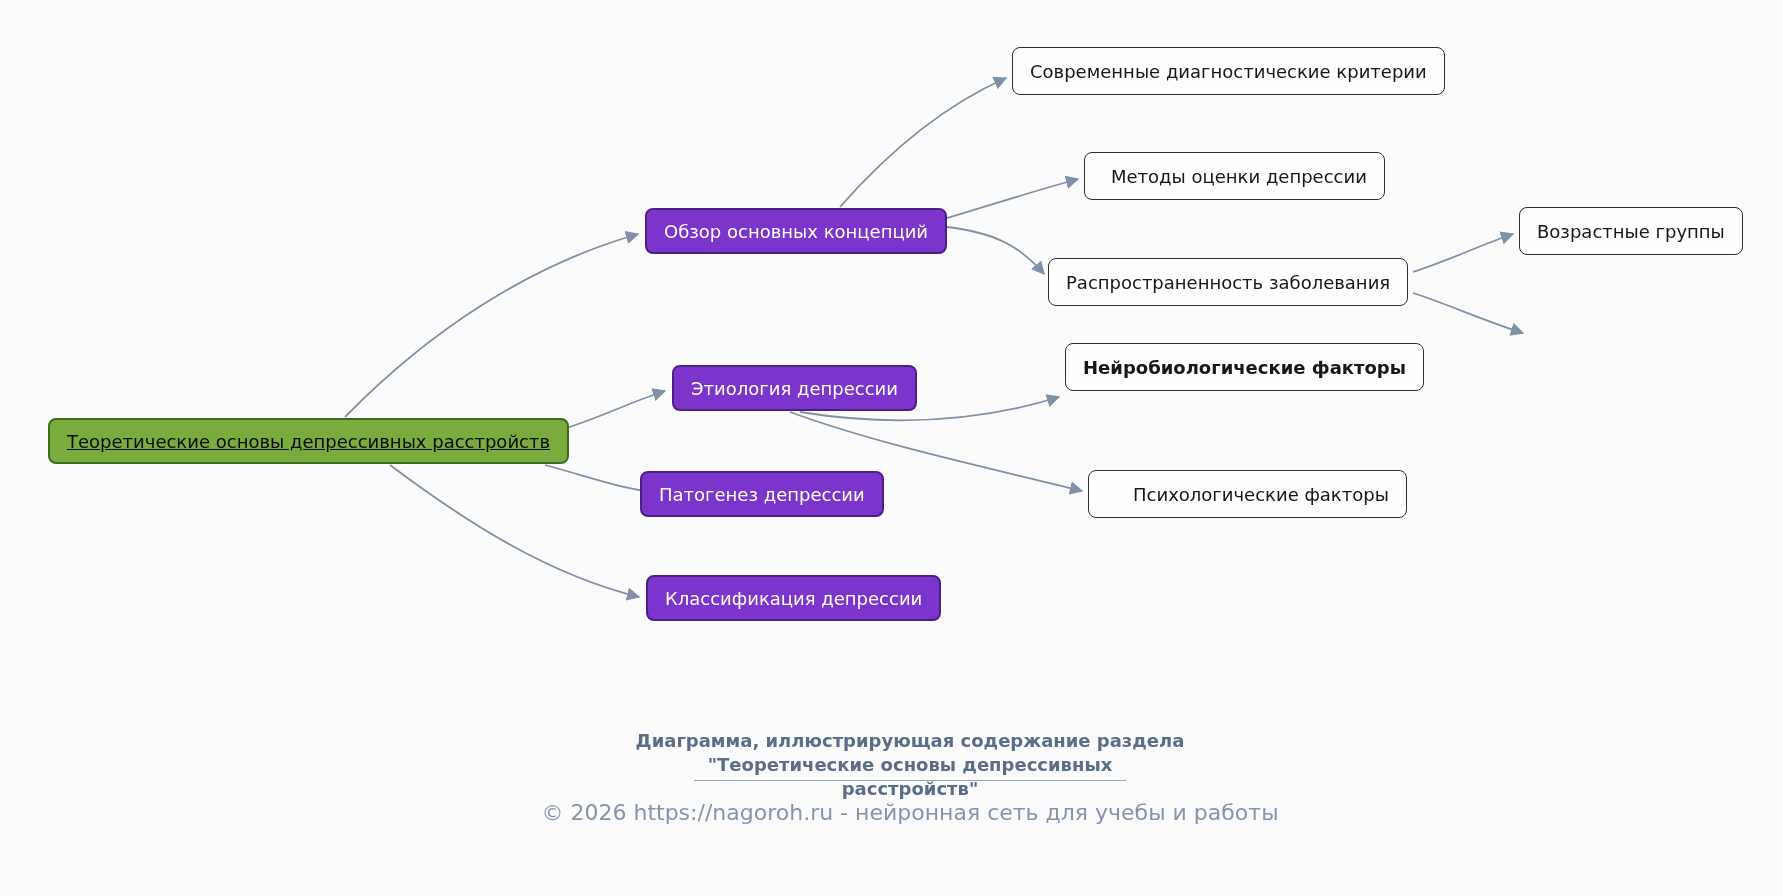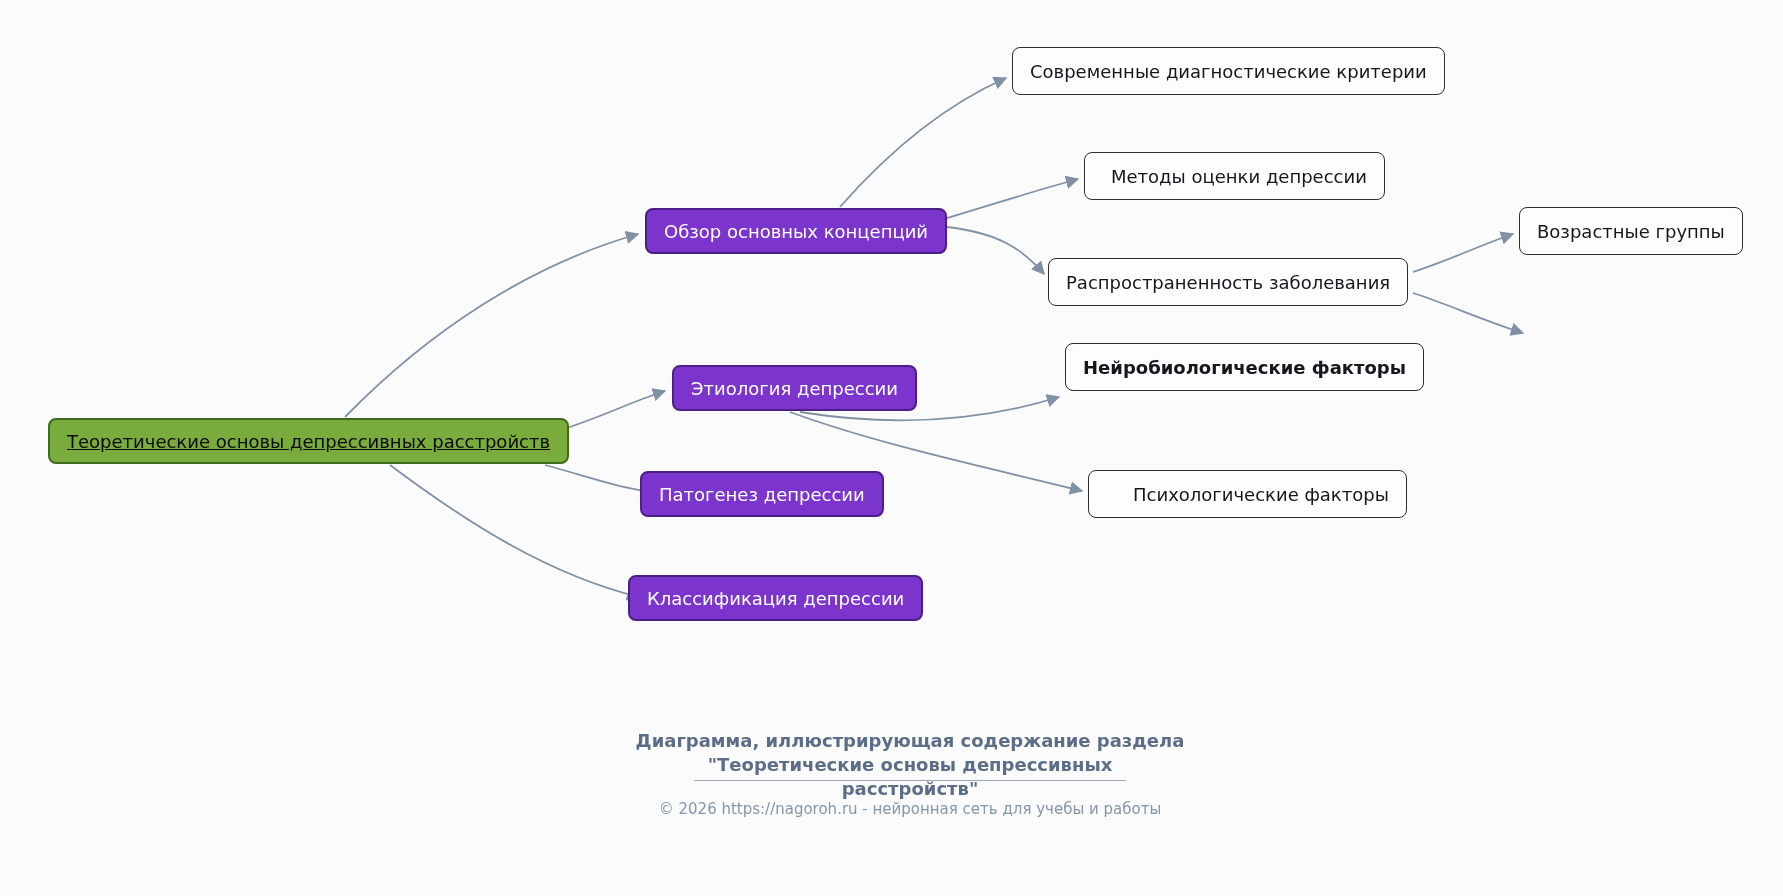--- a/index.html
+++ b/index.html
@@ -83,21 +83,21 @@
     border-top: 1px solid var(--divider-color, #9AA7B5);
   }
   #footer {
     position: absolute;
     z-index: 2;
     left: 510px;
     top: 800px;
     width: 800px;
     text-align: center;
     color: var(--footer-color, #8496AB);
-    font-size: 15px;
+    font-size: 22px;
   }
 </style>
 </head>
 <body>
 
 <div id="canvas">
 
   <svg id="edges" viewBox="0 0 1783 896" xmlns="http://www.w3.org/2000/svg">
     <defs>
       <marker id="arrow" viewBox="0 0 10 10" refX="9" refY="5" markerWidth="7.5" markerHeight="7.5" orient="auto-start-reverse">
@@ -118,21 +118,21 @@
   </svg>
 
   <div class="node root" style="left:48px; top:418px;">Теоретические основы депрессивных расстройств</div>
 
   <div class="node branch" style="left:645px; top:208px;">Обзор основных концепций</div>
 
   <div class="node branch" style="left:672px; top:365px;">Этиология депрессии</div>
 
   <div class="node branch" style="left:640px; top:471px;">Патогенез депрессии</div>
 
-  <div class="node branch" style="left:628px; top:575px;">Классификация депрессии</div>
+  <div class="node branch" style="left:646px; top:575px;">Классификация депрессии</div>
 
   <div class="node leaf" style="left:1012px; top:47px;">Современные диагностические критерии</div>
 
   <div class="node leaf" style="left:1084px; top:152px;padding-left:26px;">Методы оценки депрессии</div>
 
   <div class="node leaf" style="left:1048px; top:258px;">Распространенность заболевания</div>
 
   <div class="node leaf" style="left:1065px; top:343px;font-weight:bold;">Нейробиологические факторы</div>
 
   <div class="node leaf" style="left:1088px; top:470px;padding-left:44px;">Психологические факторы</div>

